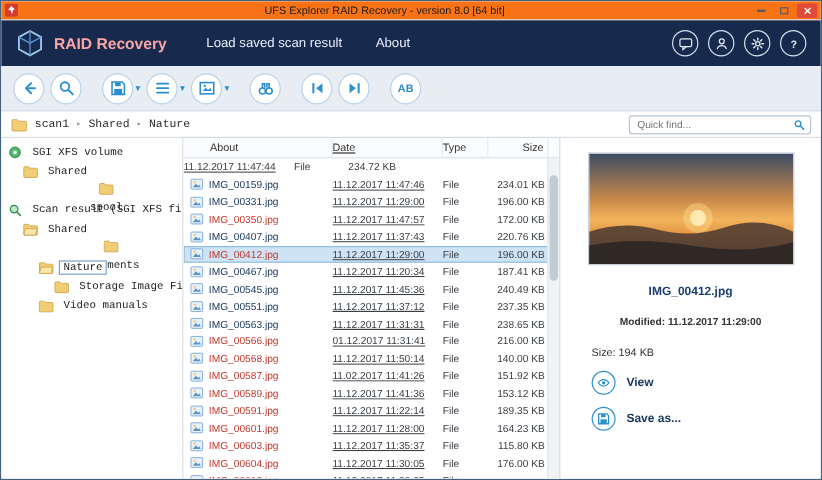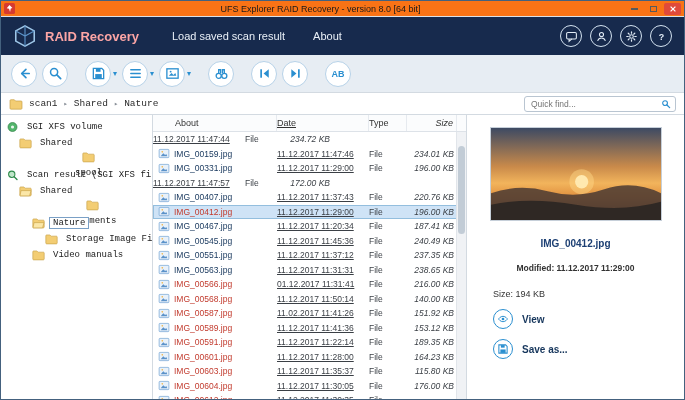--- a/index.html
+++ b/index.html
@@ -58,21 +58,21 @@
 
   .filelist { flex:1; position:relative; background:#fff; border-right:1px solid #d3dae1; display:flex; flex-direction:column; overflow:hidden; }
   .list-header { height:17px; flex:0 0 auto; display:flex; align-items:center; background:#fbfcfd; border-bottom:1px solid #dde2e8; font-size:9px; color:#333; }
   .list-header span { border-right:1px solid #e6eaef; height:100%; display:flex; align-items:center; }
   .rows { flex:1; overflow:hidden; }
   .row { display:flex; align-items:center; height:14.5px; font-size:8.5px; color:#3a3f45; cursor:default; }
   .c-name { width:124px; padding-left:5px; display:flex; align-items:center; gap:4px; overflow:hidden; white-space:nowrap; }
   .h-name { padding-left:22px; }
   .c-date { width:92px; white-space:nowrap; overflow:hidden;text-decoration:underline; }
   .c-type { width:38px; }
-  .c-size { width:50px; text-align:right; justify-content:flex-end; padding-right:3px; display:inline-block;font-style:italic; }
+  .c-size { width:50px; text-align:right; justify-content:flex-end; padding-right:3px; display:inline-block; }
   .ficon svg { width:12px; height:11px; display:block; flex:0 0 auto; }
   .name-text { color:#16365c; overflow:hidden; text-overflow:ellipsis; }
   .row.deleted .name-text { color:#c23b2e; }
   .row.selected { background:#cfe3f6; outline:1px solid #93bede; outline-offset:-1px; }
 
   .scrollbar { position:absolute; right:0; top:17px; bottom:0; width:10px; background:#f0f2f5; border-left:1px solid #e1e5ea; }
   .scroll-thumb { position:absolute; top:14px; left:1px; right:1px; height:88px; background:#c2ccd6; border-radius:4px; }
 
   .preview { width:217px; flex:0 0 auto; background:#fff; display:flex; flex-direction:column; align-items:center; padding-top:12px; overflow:hidden; }
   .thumb-wrap { width:172px; height:94px; border:1px solid #c6cfd9; }
@@ -396,20 +396,30 @@
                   <circle cx="5.7" cy="4.8" r="1.1" fill="#f0b64c"></circle>
                 </svg>
               </span>
               <span class="name-text">IMG_00331.jpg</span>
             </span>
             <span class="c-date">11.12.2017 11:29:00</span>
             <span class="c-type">File</span>
             <span class="c-size">196.00 KB</span>
           </div>
           <div class="row deleted">
+            <span class="c-name">
+              <span class="ficon">
+                <svg viewBox="0 0 16 14">
+                  <rect x="1.5" y="1.5" width="13" height="11" rx="1" fill="#e8f1fa" stroke="#6b9fd2" stroke-width="0.9"></rect>
+                  <path d="M3.5 10.5 7 6.5l2.5 2.5L11 7.5l1.5 3z" fill="#5b92c9"></path>
+                  <circle cx="5.7" cy="4.8" r="1.1" fill="#f0b64c"></circle>
+                </svg>
+              </span>
+              <span class="name-text">IMG_00350.jpg</span>
+            </span>
             <span class="c-date">11.12.2017 11:47:57</span>
             <span class="c-type">File</span>
             <span class="c-size">172.00 KB</span>
           </div>
           <div class="row">
             <span class="c-name">
               <span class="ficon">
                 <svg viewBox="0 0 16 14">
                   <rect x="1.5" y="1.5" width="13" height="11" rx="1" fill="#e8f1fa" stroke="#6b9fd2" stroke-width="0.9"></rect>
                   <path d="M3.5 10.5 7 6.5l2.5 2.5L11 7.5l1.5 3z" fill="#5b92c9"></path>

